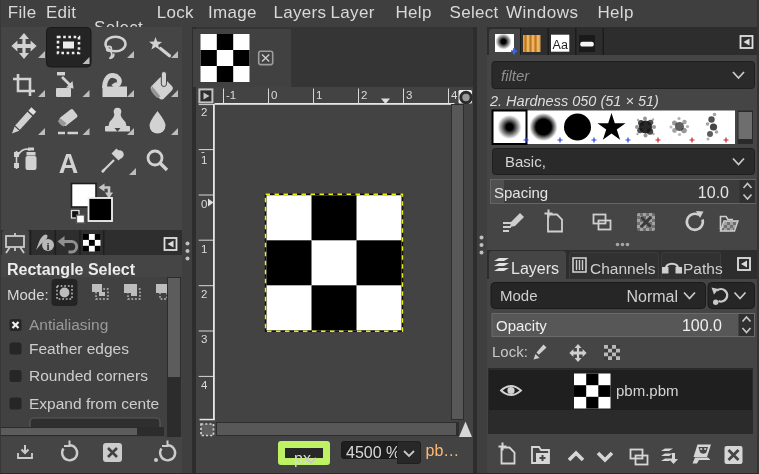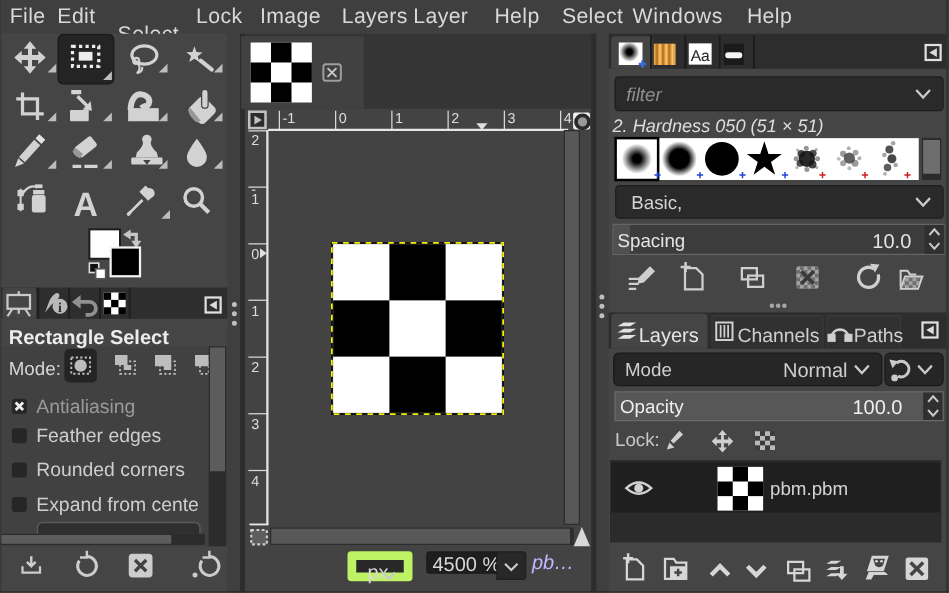--- a/index.html
+++ b/index.html
@@ -359,21 +359,21 @@
         </svg>
     </div>
     <div class="abs" style="left:144.5px;top:414px;width:57px;height:18px;background:#1e1e1e;border:1px solid #1b1b1b;box-sizing:border-box;border-radius:3px 0 0 3px;">
       <span style="position:absolute;left:4.5px;top:1.5px;font-size:16px;color:#d8d8d8;white-space:nowrap;">4500 %</span>
     </div>
     <div class="abs" style="left:201px;top:414px;width:24px;height:23px;background:#282828;border:1px solid #1f1f1f;box-sizing:border-box;border-radius:0 3px 3px 0;">
       <svg width="12" height="8" style="position:absolute;left:5px;top:8px;">
           <path d="M1 1 l5 5 5 -5" stroke="#c9c9c9" stroke-width="1.8" fill="none"></path>
         </svg>
     </div>
-    <span class="txt" style="left:229.5px;top:415px;font-size:16px;color:#c4b5fd;font-style:italic;">pb…</span>
+    <span class="txt" style="left:229.5px;top:415px;font-size:16px;color:#fdba74;">pb…</span>
   </div>
 
   <div class="abs" style="left:473px;top:27px;width:14px;height:447px;background:#3f3f3f;"></div>
   <div class="abs" style="left:473px;top:27px;width:4px;height:447px;background:#2d2d2d;"></div>
   <svg class="abs" width="8" height="26" style="left:478px;top:234px;">
       <g fill="#c0c0c0">
         <circle cx="3.5" cy="3.5" r="2"></circle>
         <circle cx="3.5" cy="11" r="2"></circle>
         <circle cx="3.5" cy="18.5" r="2"></circle>
       </g>

